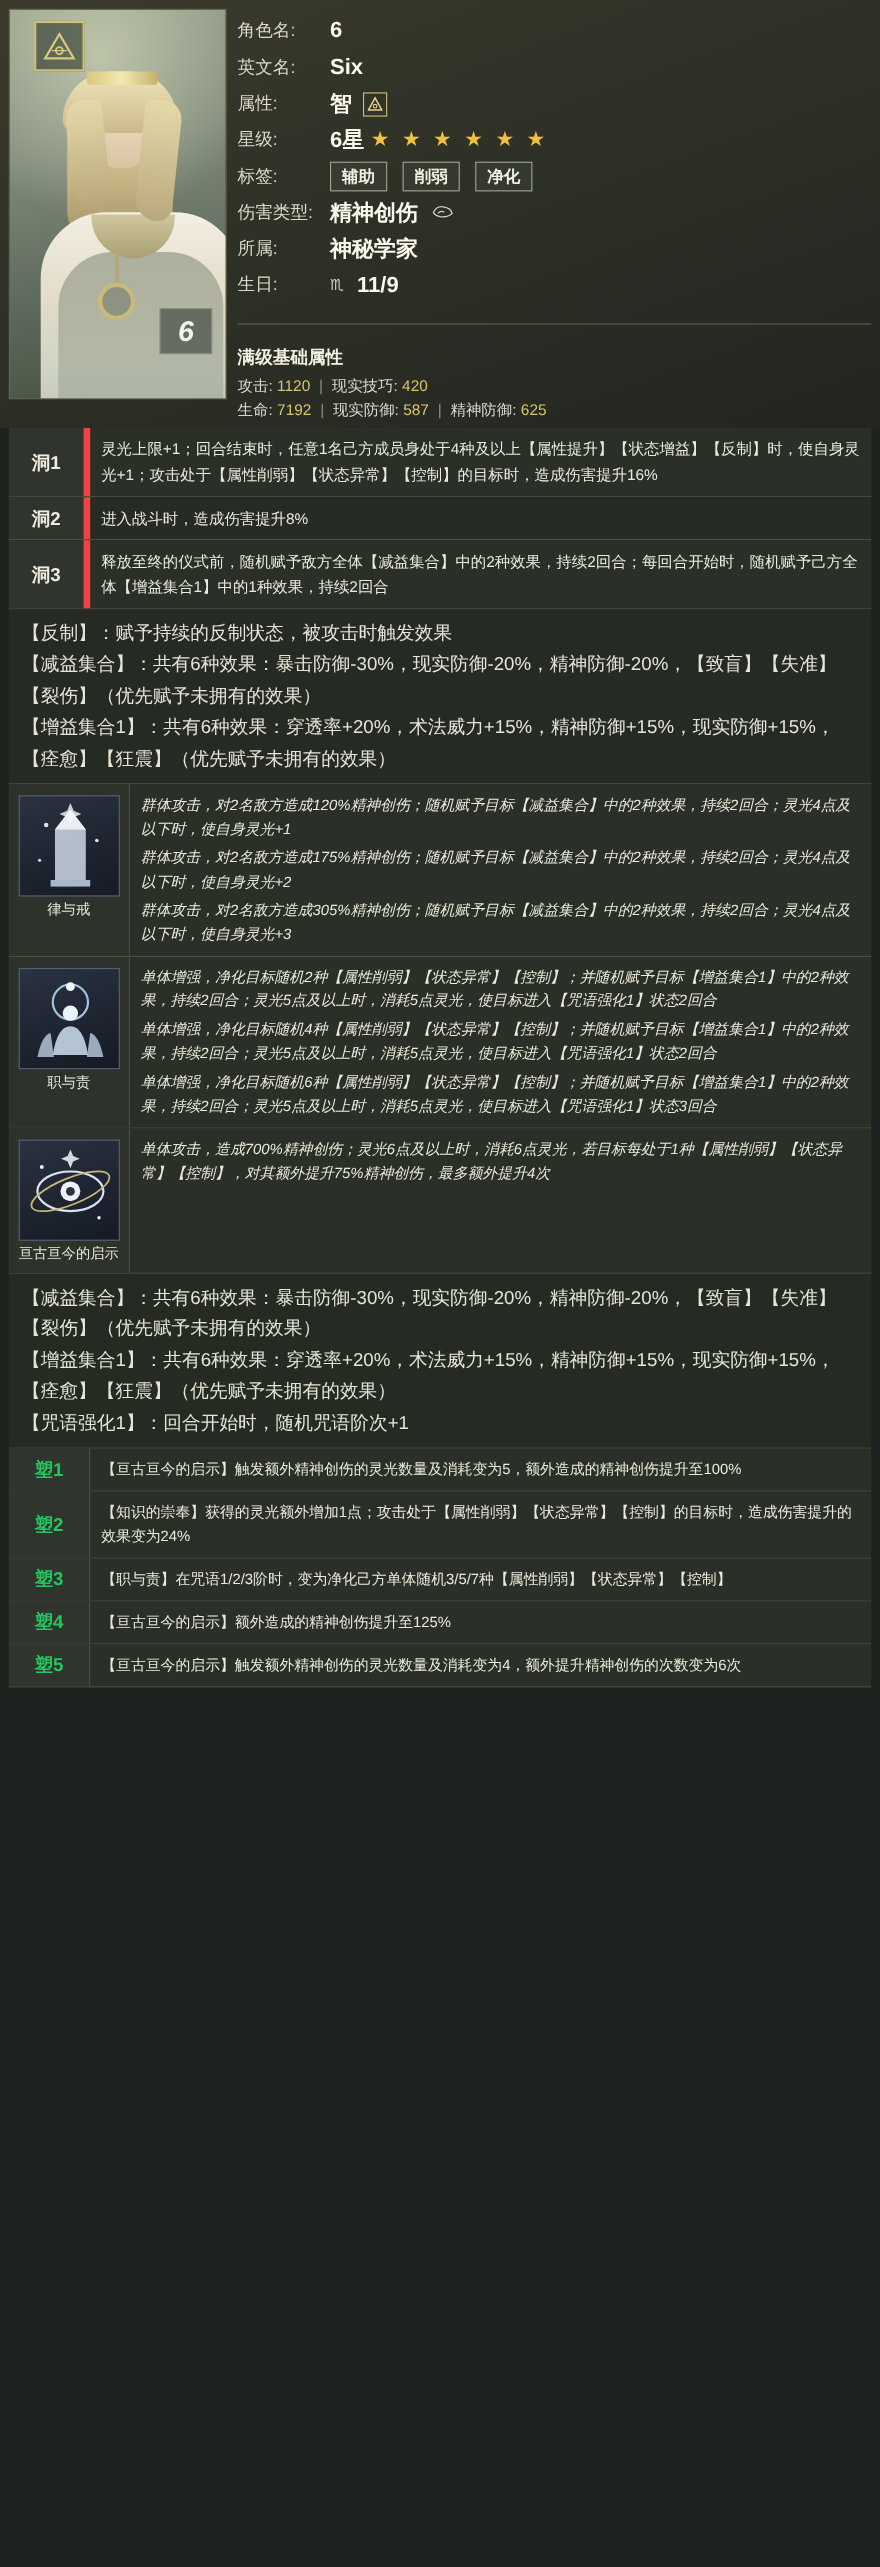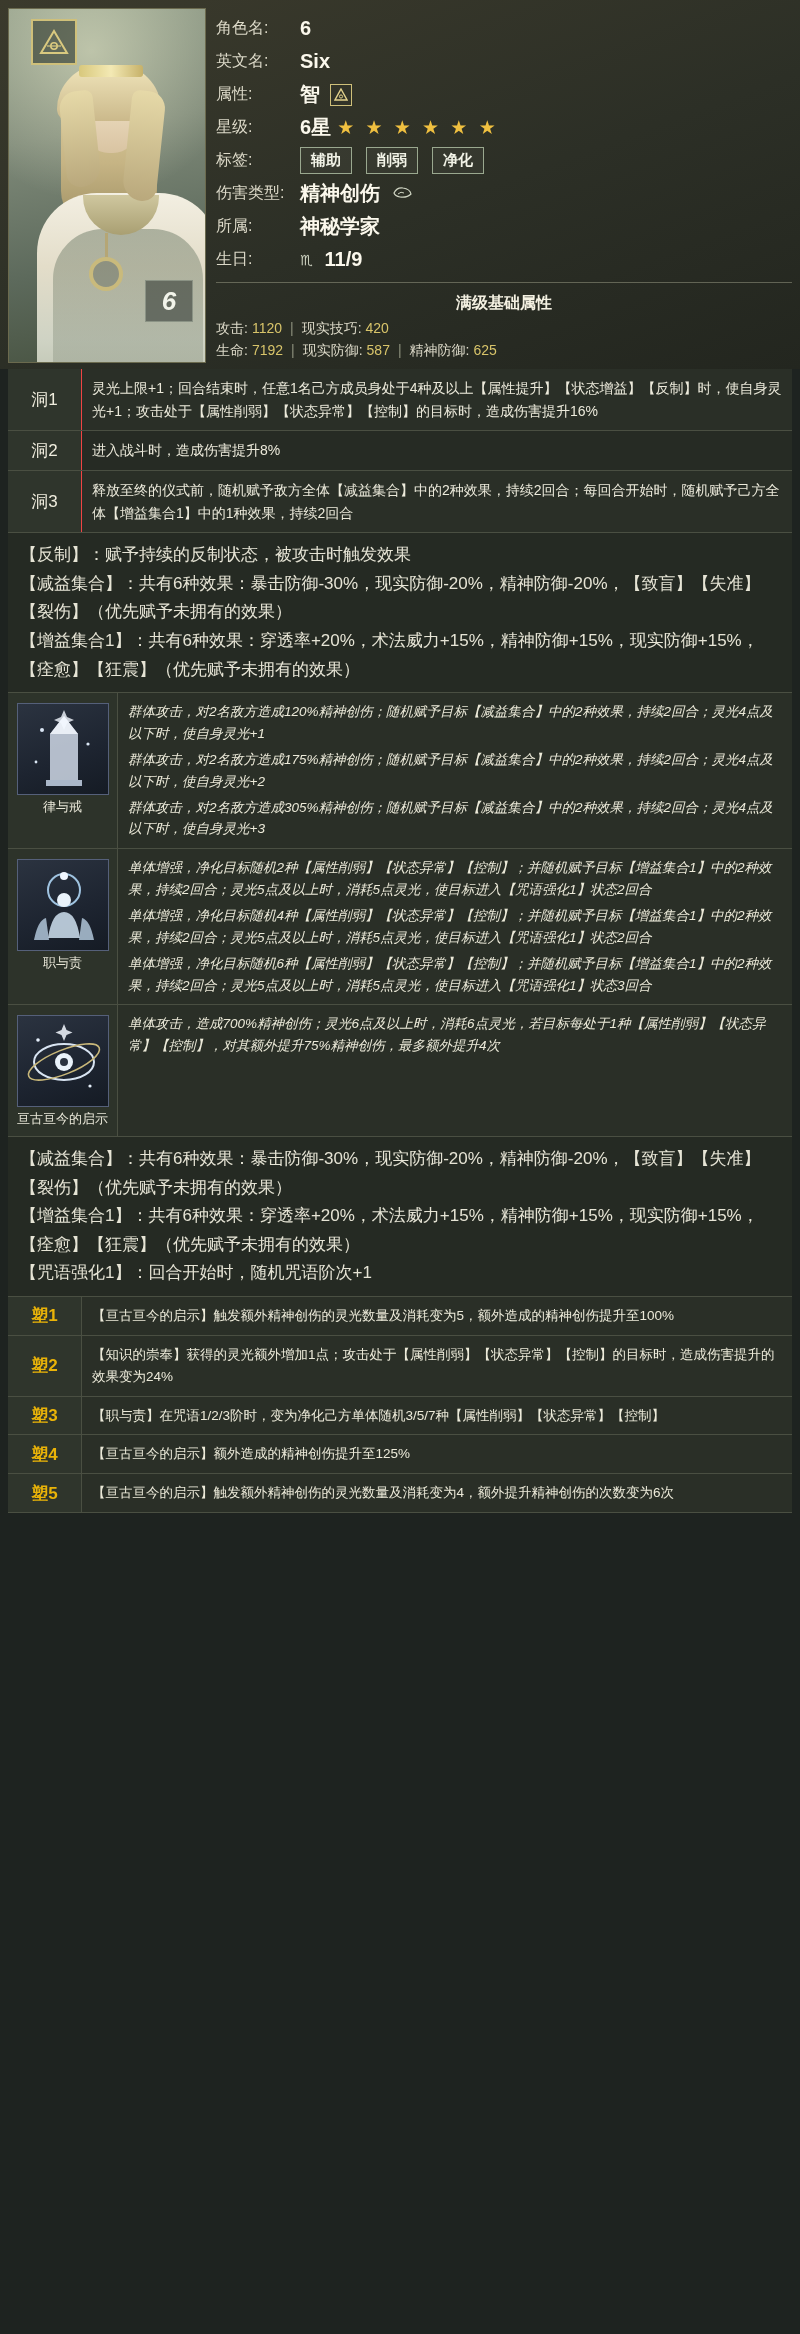--- a/index.html
+++ b/index.html
@@ -161,24 +161,23 @@
     margin-right: 8px;
     border: 1px solid #9aa88f;
     color: #f2f3e7;
     font-size: 15px;
     font-weight: bold;
     background: rgba(255,255,255,.04);
   }
   .dmg-icon { font-size: 15px; color: #cfd4c2; margin-left: 6px;}
 
   .stat-block {
-    margin-top: 6px;
-    padding: 10px 0 0 0;
+    margin-top: 18px;
+    padding: 20px 0 0 0;
     border-top: 1px solid rgba(210,210,180,.35);
-    text-align: center;
   }
   .stat-title {
     font-size: 16px; font-weight: bold; color: #f4f1e2; margin-bottom: 4px;
   }
   .stat-line {
     font-size: 14px; color: #e4e2d2; line-height: 1.55;
     display: flex; flex-wrap: wrap; gap: 0 4px;
   }
   .stat-line .k { color: #dcd9c8; }
   .stat-line .v { color: #d8c46a; font-weight: normal; }
@@ -189,23 +188,23 @@
   .row {
     display: flex;
     border-bottom: 1px solid #4a4f42;
     background: #2a2f27;
   }
   .row.alt { background: #262b24; }
   .row-label {
     flex: 0 0 74px;
     width: 74px;
     display: flex; align-items: center; justify-content: center;
-    color: #f0edde; font-size: 17px; font-weight: normal;
+    color: #f0edde; font-size: 17px; font-weight: bold;
     background: #2f352c;
-    border-right: 1px solid #ef4444;
+    border-right: 6px solid #ef4444;
   }
   .row-body {
     flex: 1 1 auto;
     padding: 8px 10px;
     color: #eceadb;
     font-size: 14px;
     line-height: 1.62;
   }
   .note {
     background: #252a23;
@@ -248,21 +247,21 @@
     line-height: 1.62;
   }
   .skill-body p { margin: 0 0 4px 0; font-style: italic; }
   .skill-body p:last-child { margin-bottom: 0; }
 
   
   .mold-row { display: flex; border-bottom: 1px solid #4a4f42; background: #2a2f27; }
   .mold-label {
     flex: 0 0 74px; width: 74px;
     display: flex; align-items: center; justify-content: center;
-    color: #eab308; font-size: 17px; font-weight: bold;
+    color: #22c55e; font-size: 17px; font-weight: bold;
     background: #2f352c; border-right: 1px solid #4a4f42;
   }
   .mold-body { flex: 1 1 auto; padding: 8px 10px; font-size: 13.5px; color: #ecead9; line-height: 1.62; }
 </style>
 </head>
 <body>
 
 <div id="page">
 
   <div class="header">

